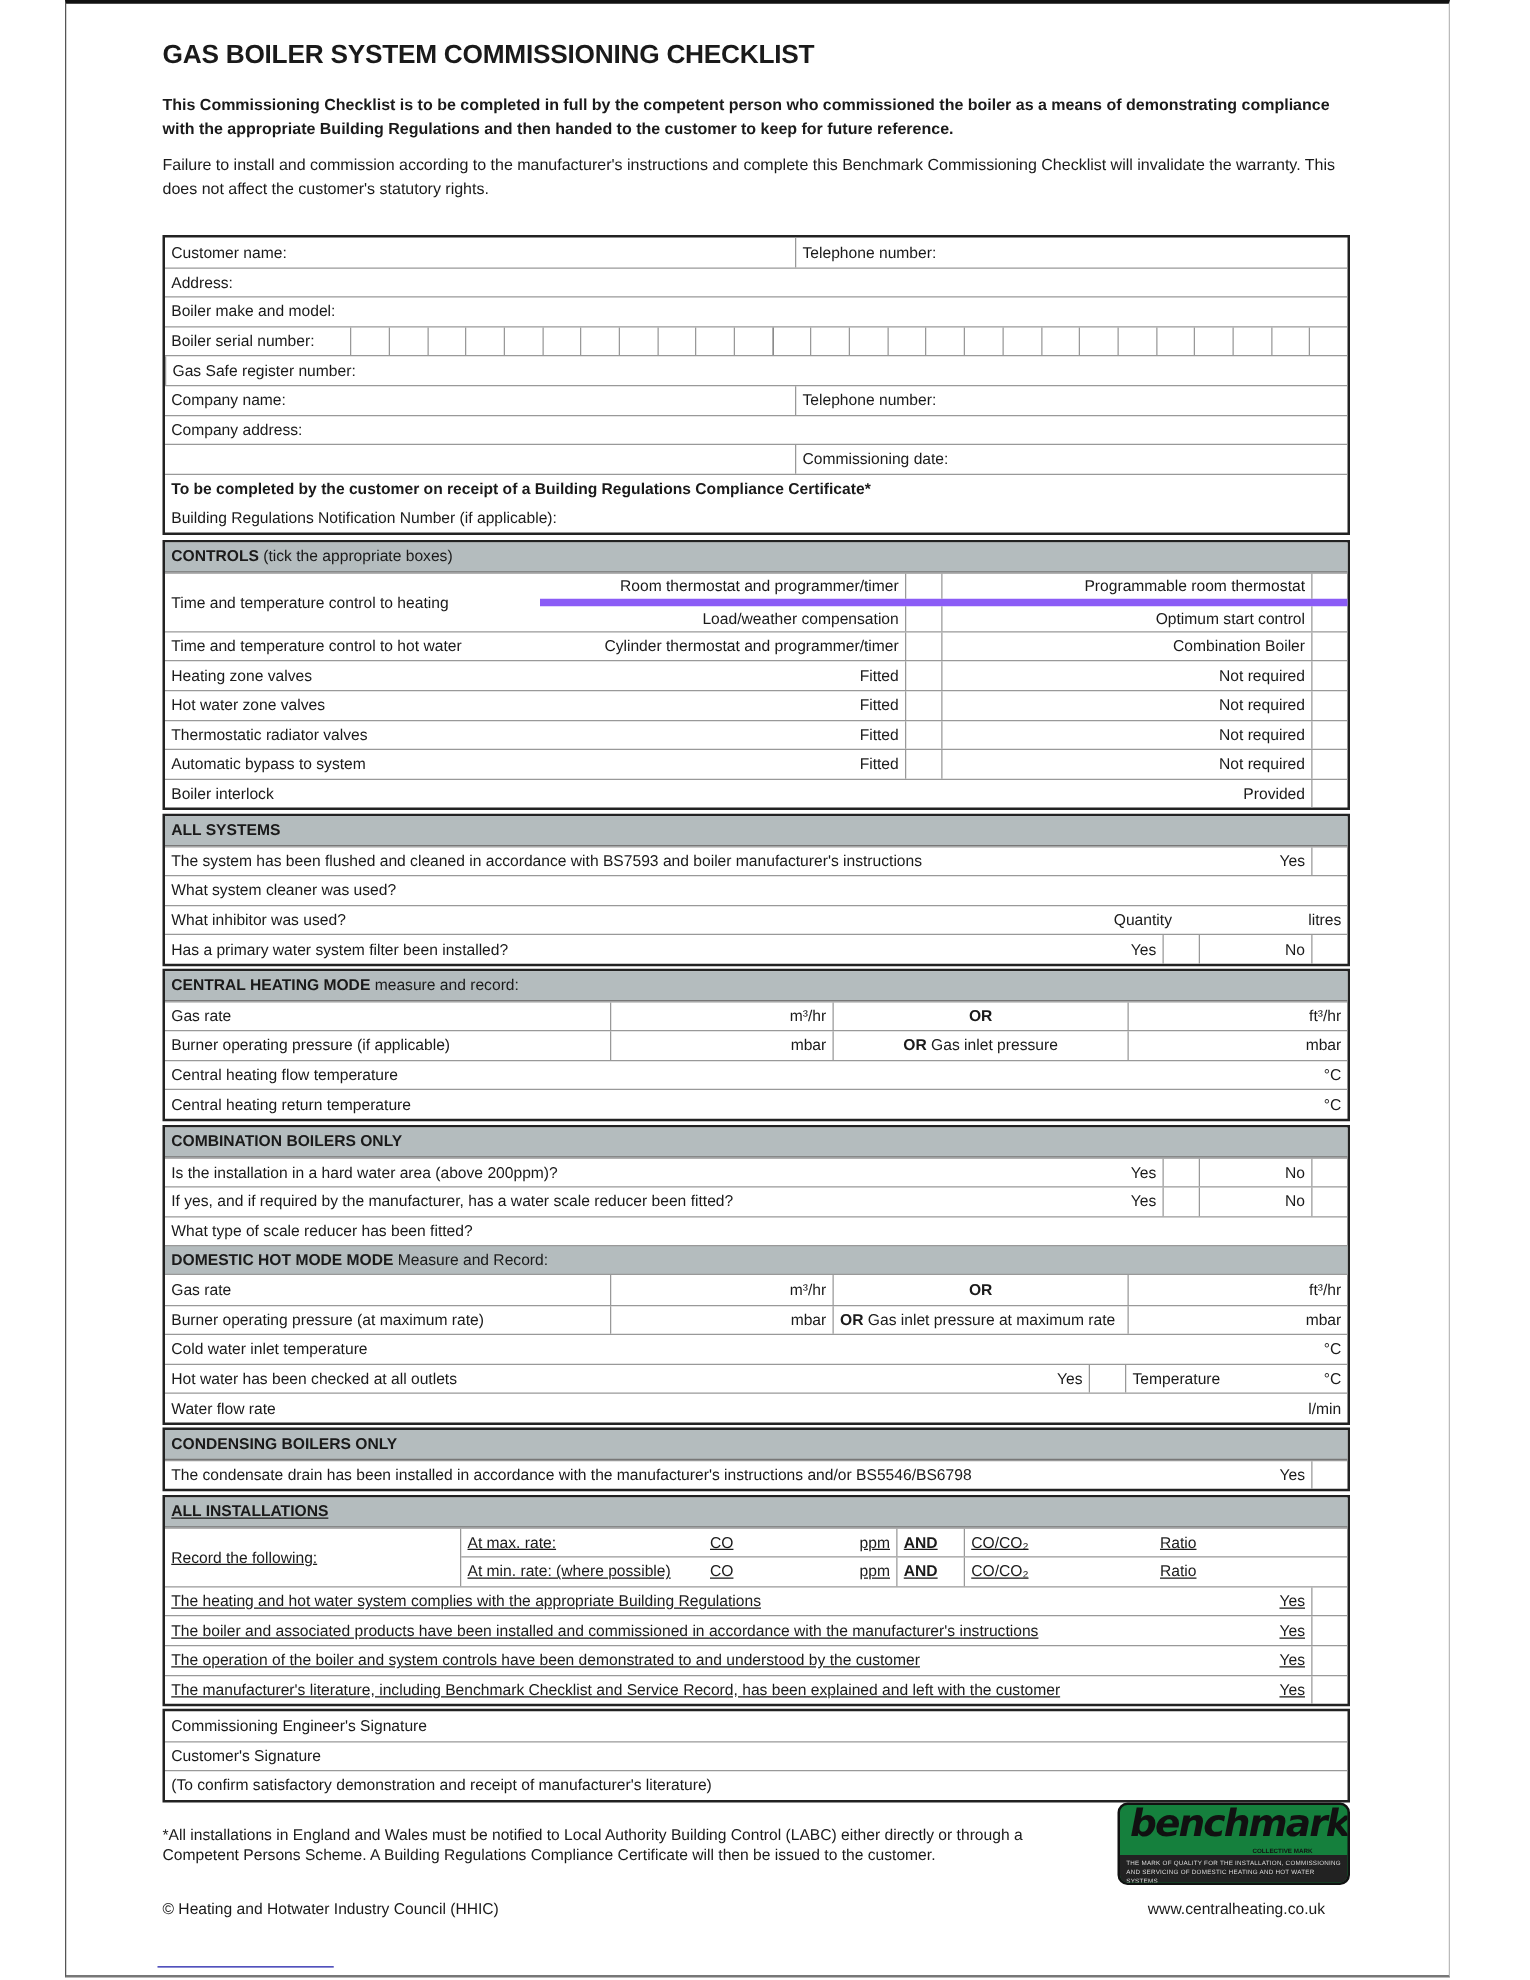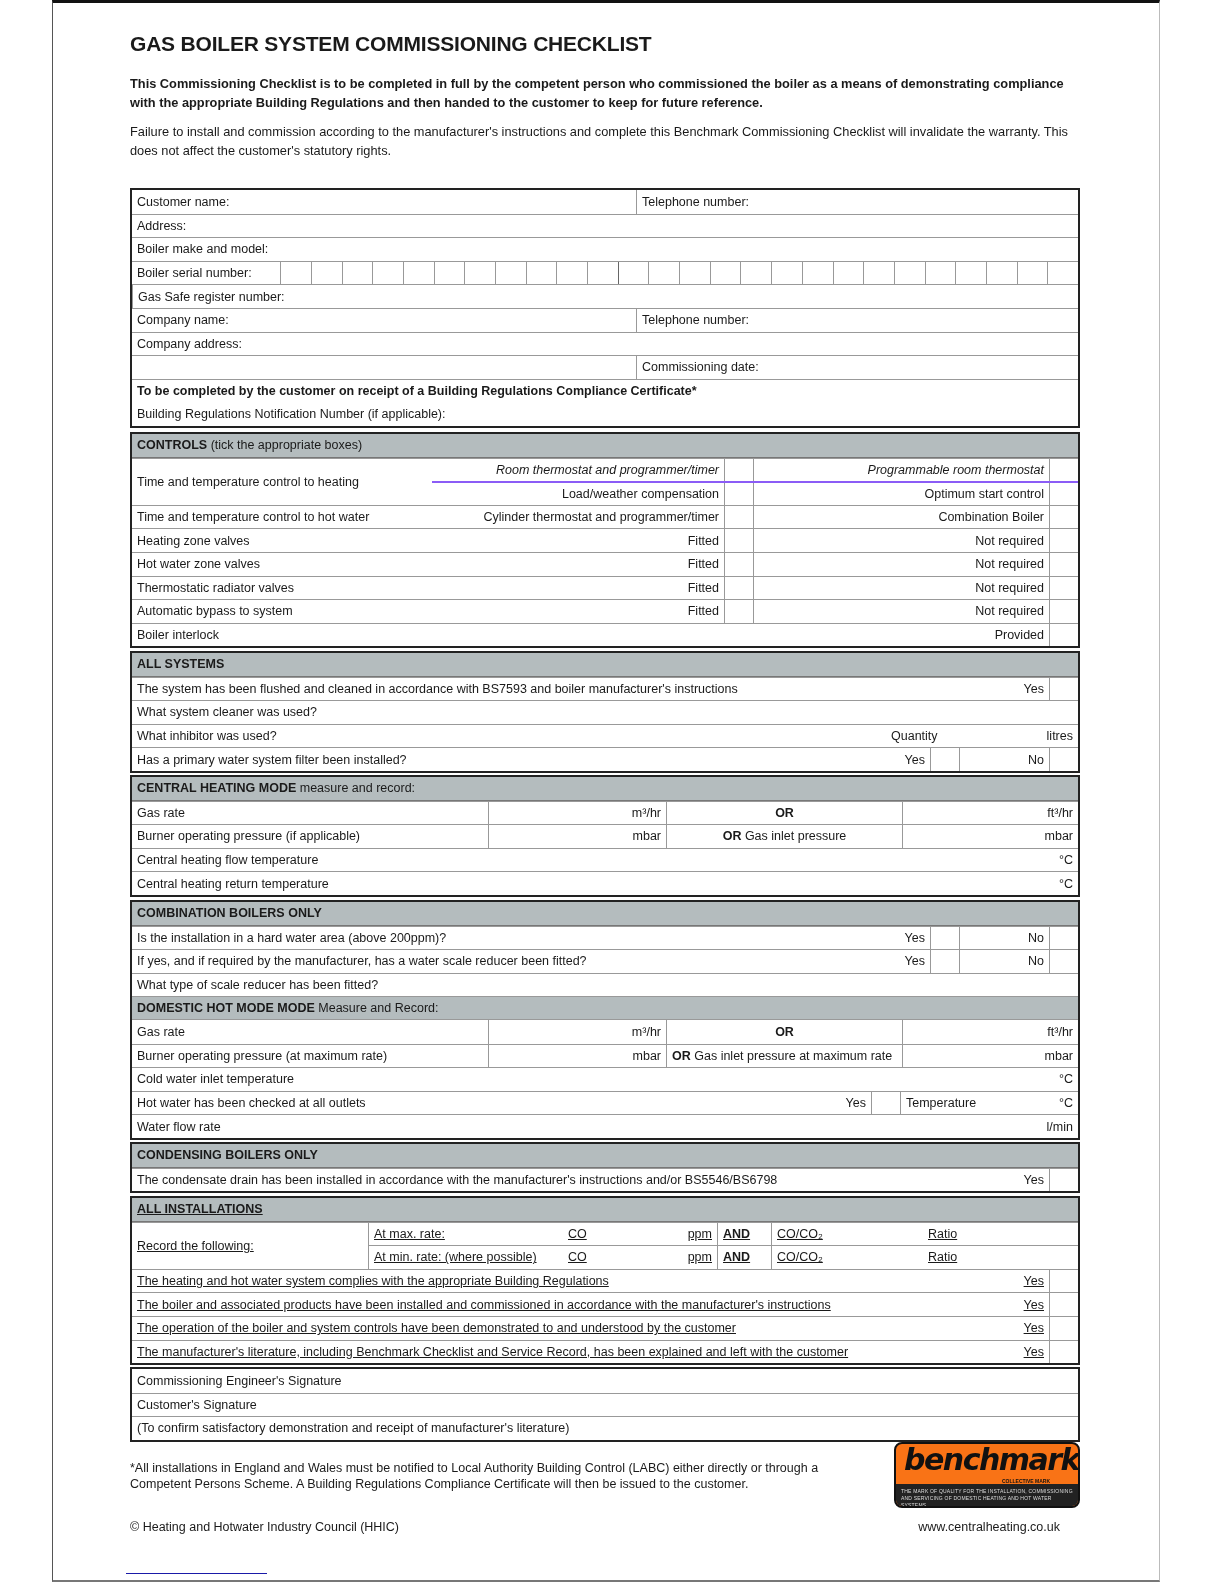--- a/index.html
+++ b/index.html
@@ -25,21 +25,21 @@
   .b { font-weight: bold; }
   .grow { flex: 1; }
   .serial-box { flex: 0 0 29.7px; border-left: 1px solid #999; }
 
   .footnote { position: absolute; left: 130px; top: 1460px; font-size: 12.5px; line-height: 16px; width: 740px; }
   .copyright { position: absolute; left: 130px; top: 1520px; font-size: 12.5px; }
   .website { position: absolute; right: 164px; top: 1520px; font-size: 12.5px; }
   .link-line { position: absolute; left: 126px; top: 1573px; width: 141px; height: 1px; background: #1a1aa8; }
 
   .logo { position: absolute; left: 894px; top: 1442px; width: 186px; height: 66px; border: 2px solid #111; border-radius: 8px;
-          box-sizing: border-box; overflow: hidden; background: #f97316; }
+          box-sizing: border-box; overflow: hidden; background: #15803d; }
   .logo-word { position: absolute; left: 8px; top: -2px; font-family: "DejaVu Sans", sans-serif; font-weight: bold; font-style: italic;
                font-size: 30px; letter-spacing: -1.5px; color: #111; }
   .logo-mark { position: absolute; right: 28px; top: 34px; font-size: 5px; font-weight: bold; color: #111; }
   .logo-band { position: absolute; left: 0; right: 0; bottom: 0; height: 22px; background: #222; color: #ddd; font-size: 5px;
                line-height: 7px; padding: 4px 5px 0; box-sizing: border-box; letter-spacing: 0.2px; }
 </style>
 </head>
 <body>
 
 <div class="page"></div>
@@ -130,21 +130,21 @@
   </div>
 </div>
 
 <div class="box" style="top:432px;">
   <div class="row hdr">
     <div class="cell grow"><span>CONTROLS</span>&nbsp;<span class="light">(tick the appropriate boxes)</span></div>
   </div>
   <div style="display:flex; height:47.2px; border-top:1px solid #999; box-sizing:border-box; font-size:12.5px;">
     <div class="cell" style="width:300px">Time and temperature control to heating</div>
     <div style="display:flex; flex-direction:column; flex:1;">
-      <div style="display:flex; flex:1; border-bottom:2px solid #8b5cf6;font-style:italic;">
+      <div style="display:flex; flex:1; border-bottom:6px solid #8b5cf6;">
         <div class="cell r" style="width:292px">Room thermostat and programmer/timer</div>
         <div class="tick"></div>
         <div class="cell r vl" style="flex:1">Programmable room thermostat</div>
         <div class="tick"></div>
       </div>
       <div style="display:flex; flex:1;">
         <div class="cell r" style="width:292px">Load/weather compensation</div>
         <div class="tick"></div>
         <div class="cell r vl" style="flex:1">Optimum start control</div>
         <div class="tick"></div>

